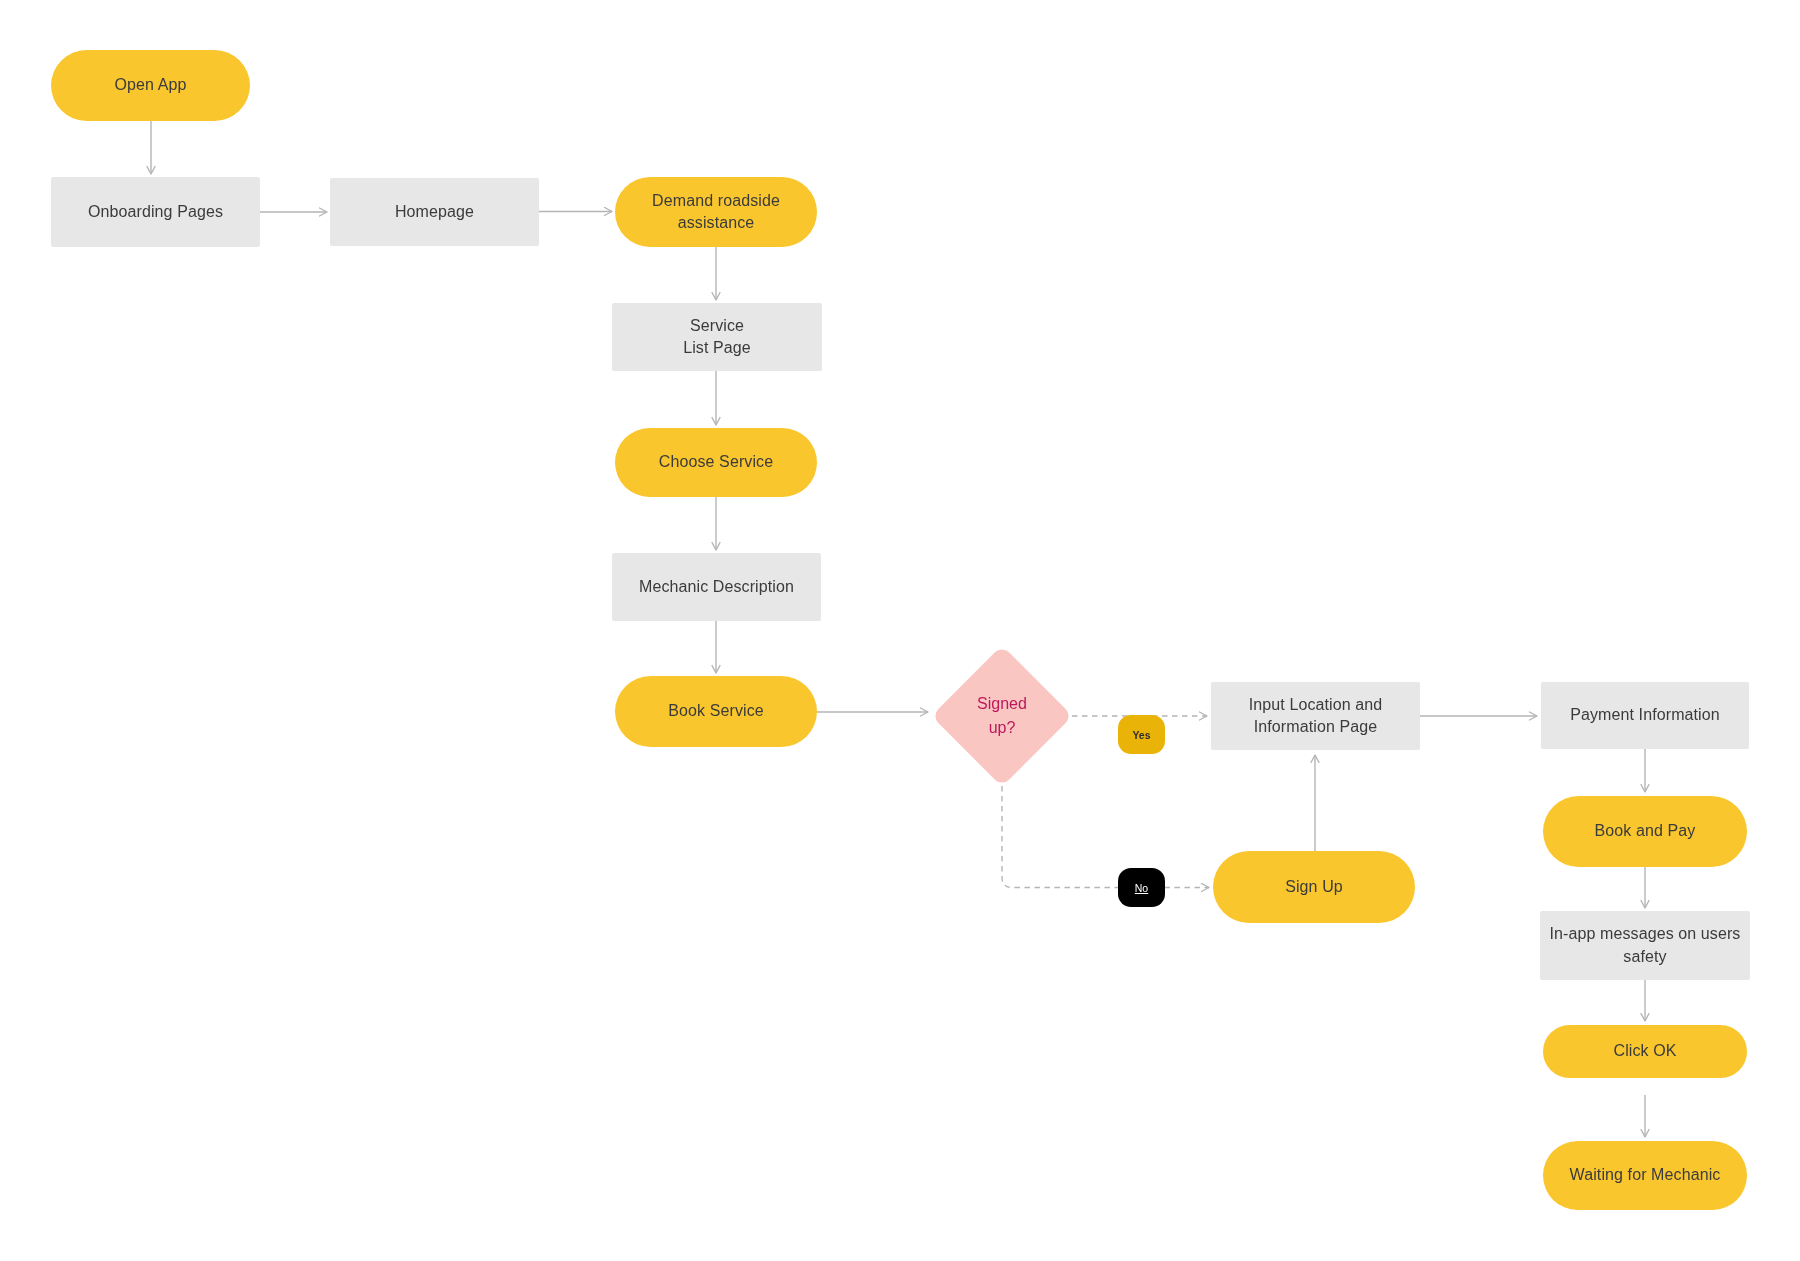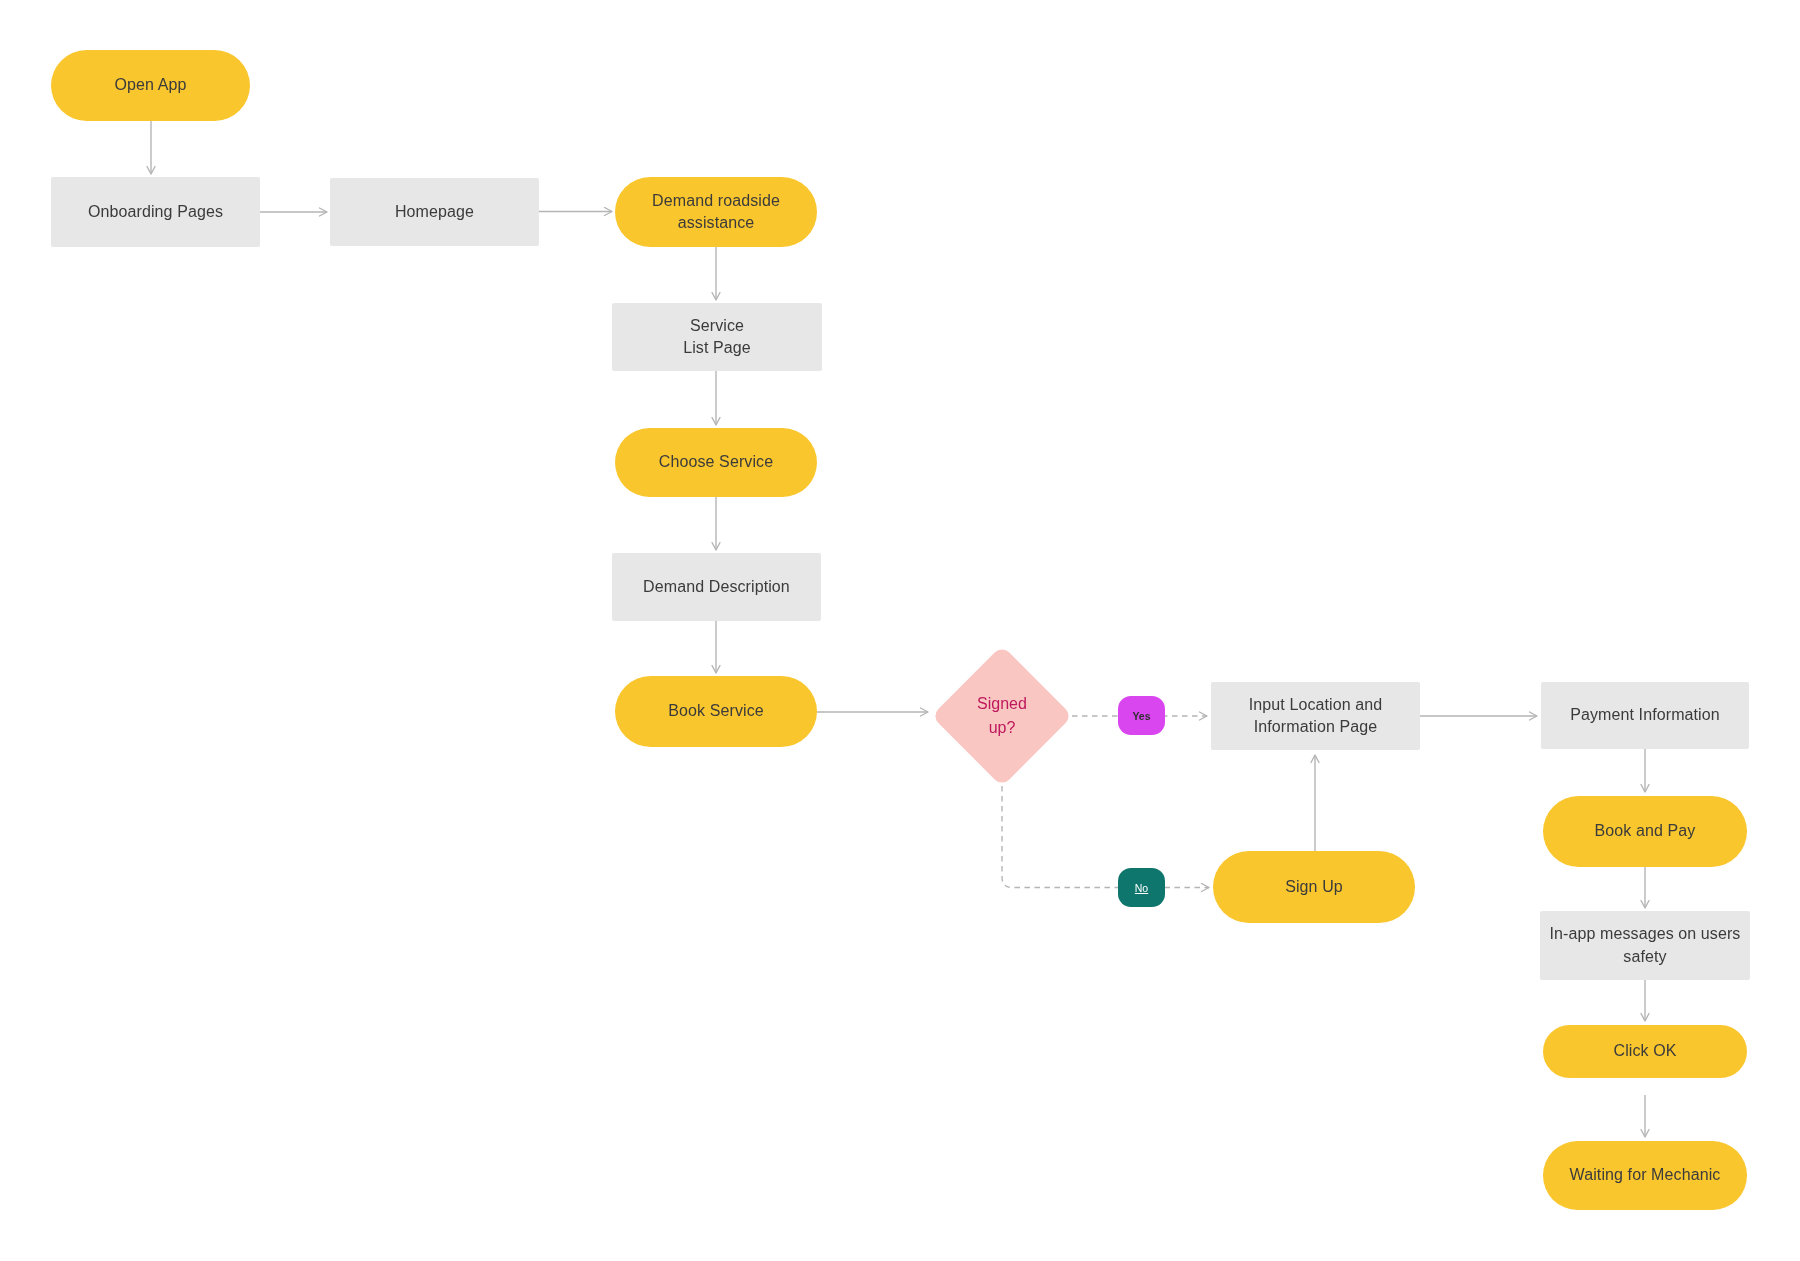--- a/index.html
+++ b/index.html
@@ -44,22 +44,22 @@
     font-size: 16px; font-weight: 500; color: #be185d;
     white-space: pre-line; line-height: 1.45;
   }
   .badge {
     position: absolute;
     display: flex; align-items: center; justify-content: center;
     width: 47px; height: 39px;
     border-radius: 13px;
     font-size: 10.5px;
   }
-  .badge-yes { background: #d946ef; color: #2f2f2f; font-weight: bold; }
-  .badge-no  { background: #0f766e; color: #ffffff; font-weight: normal; text-decoration: underline; }
+  .badge-yes { background: #eab308; color: #2f2f2f; font-weight: bold; margin-top: 19px; }
+  .badge-no  { background: #000000; color: #ffffff; font-weight: normal; text-decoration: underline; }
 </style>
 </head>
 <body>
 
 <div class="canvas">
 
   <svg class="edges" viewBox="0 0 1800 1261">
     <defs>
       <marker id="arrow" markerUnits="userSpaceOnUse" markerWidth="14" markerHeight="14" refX="9" refY="5" orient="auto">
         <path d="M1.5,1 L9,5 L1.5,9" fill="none" stroke="#b5b5b5" stroke-width="1.4" stroke-linecap="round" stroke-linejoin="round"></path>
@@ -92,21 +92,21 @@
   <div class="node box" style="left:330px; top:178px; width:209px; height:68px;">Homepage</div>
 
   <div class="node pill" style="left:615px; top:177px; width:202px; height:70px;">Demand roadside
 assistance</div>
 
   <div class="node box" style="left:612px; top:303px; width:210px; height:68px;">Service
 List Page</div>
 
   <div class="node pill" style="left:615px; top:428px; width:202px; height:69px;">Choose Service</div>
 
-  <div class="node box" style="left:612px; top:553px; width:209px; height:68px;">Demand Description</div>
+  <div class="node box" style="left:612px; top:553px; width:209px; height:68px;">Mechanic Description</div>
 
   <div class="node pill" style="left:615px; top:676px; width:202px; height:71px;">Book Service</div>
 
   <div class="diamond-wrap" style="left:932px; top:645px; width:140px; height:141px;">
     <div class="diamond-shape"></div>
     <div class="diamond-label">Signed
 up?</div>
   </div>
 
   <div class="badge badge-yes" style="left:1118px; top:696px;">Yes</div>

